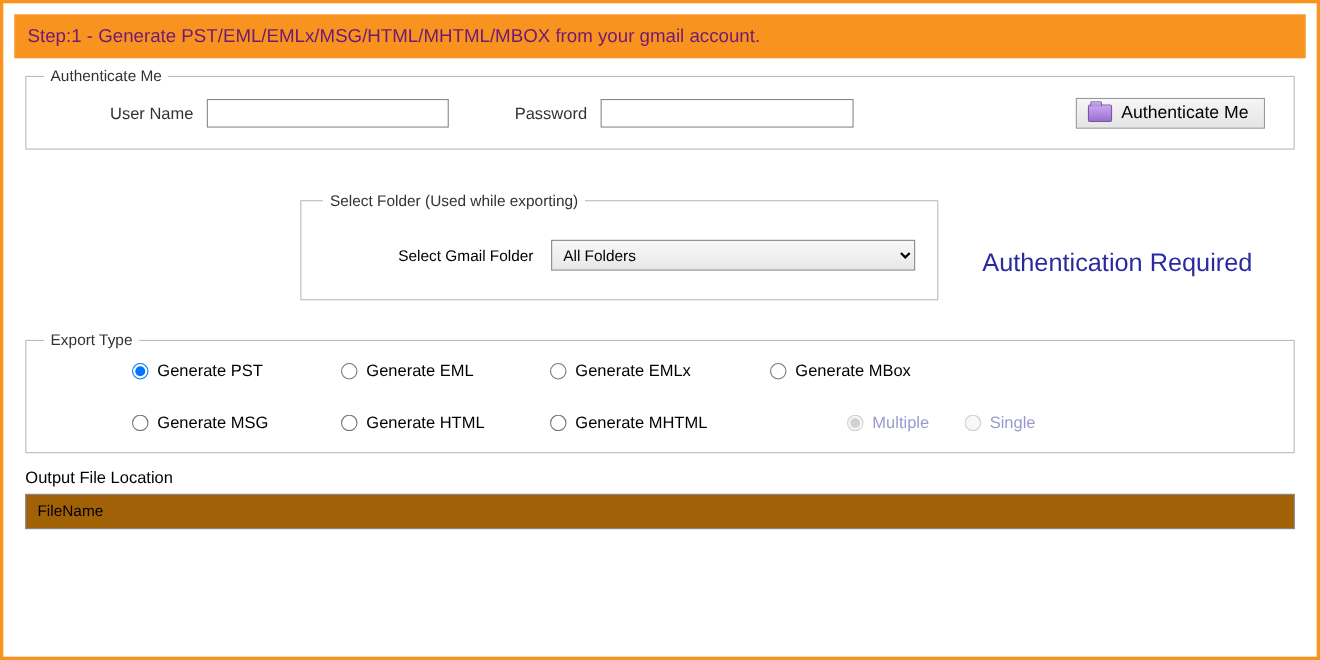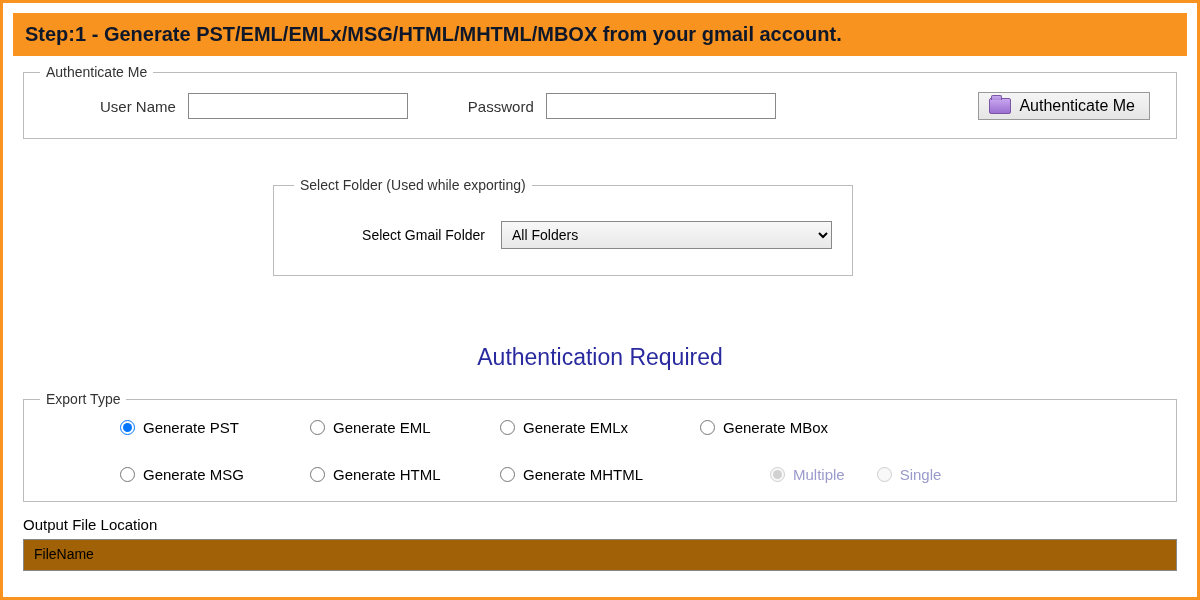--- a/index.html
+++ b/index.html
@@ -12,24 +12,24 @@
   .window {
     width: 1200px;
     height: 600px;
     border: 3px solid #f7931e;
     background: #fff;
     position: relative;
     padding: 10px;
   }
   .step-header {
     background: #f7931e;
-    color: #0f172a;
+    color: #701a75;
     padding: 10px 12px;
-    font-size: 20px;
-    font-weight: bold;
+    font-size: 17px;
+    font-weight: normal;
     margin-bottom: 4px;
   }
   fieldset {
     border: 1px solid #bbb;
     margin: 8px 10px;
     padding: 12px 16px 18px 16px;
     position: relative;
   }
   legend {
     padding: 0 6px;
@@ -83,21 +83,20 @@
     background: linear-gradient(#c9a6f0, #b08dd8);
     border:1px solid #7a55a5;
     border-bottom:none;
     border-radius:2px 2px 0 0;
   }
   .mid-row {
     display:flex;
     align-items:flex-start;
     gap: 30px;
     margin: 30px 0 20px 0;
-    flex-direction: column;
   }
   .select-folder-fieldset {
     margin-left: 260px;
     width: 580px;
     padding: 18px 20px 26px 20px;
   }
   .select-folder-row {
     display:flex;
     align-items:center;
     gap: 16px;

